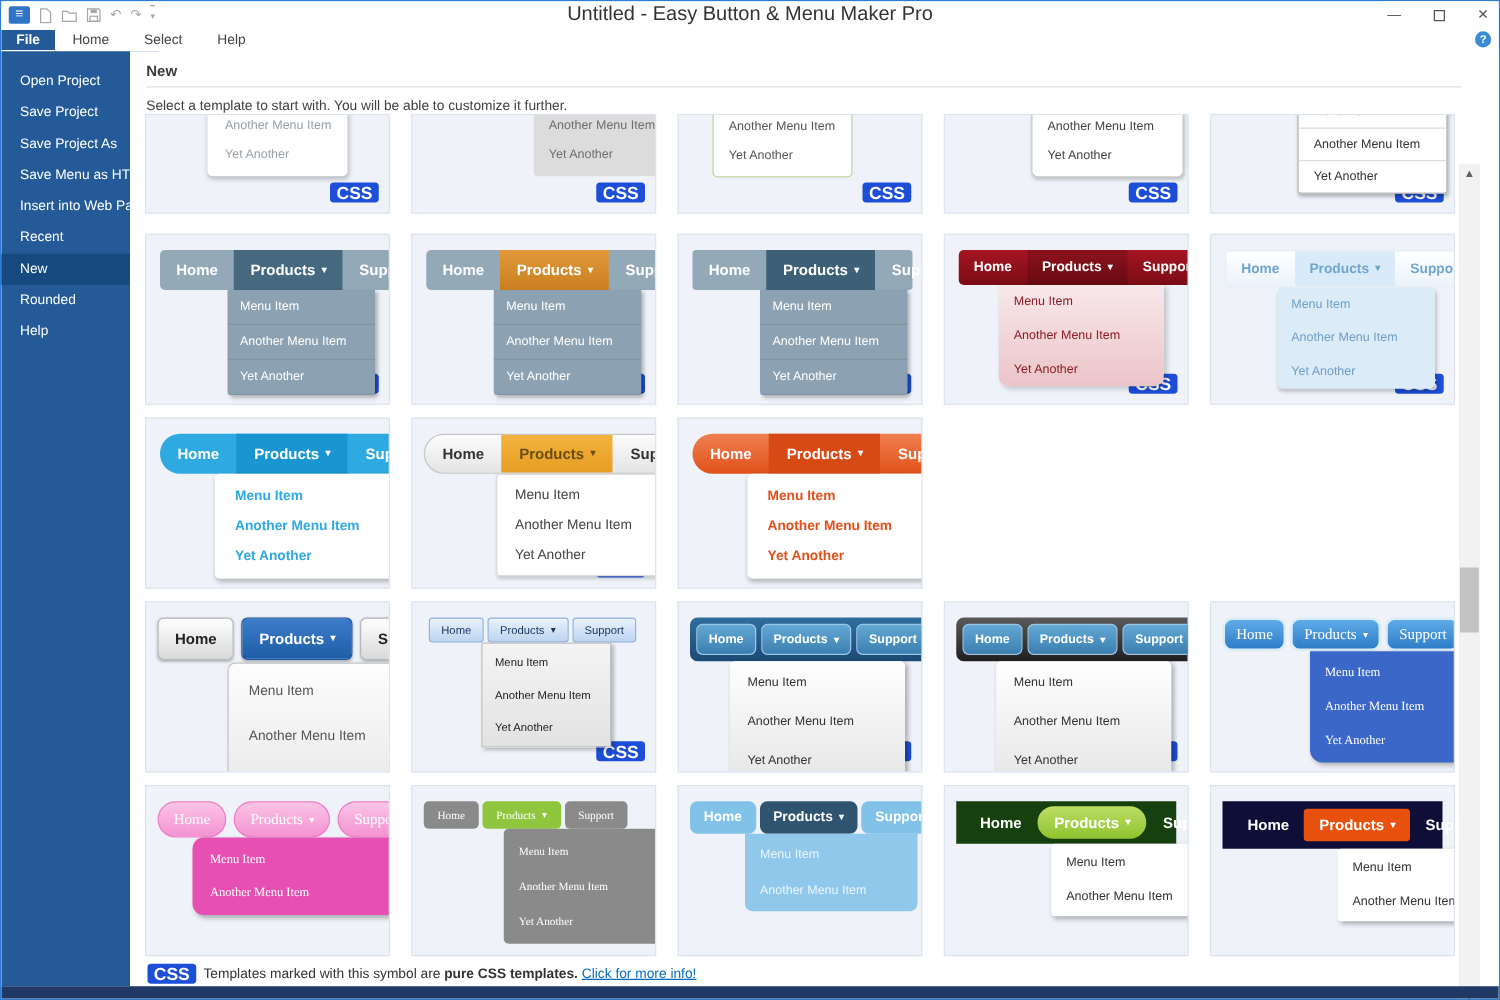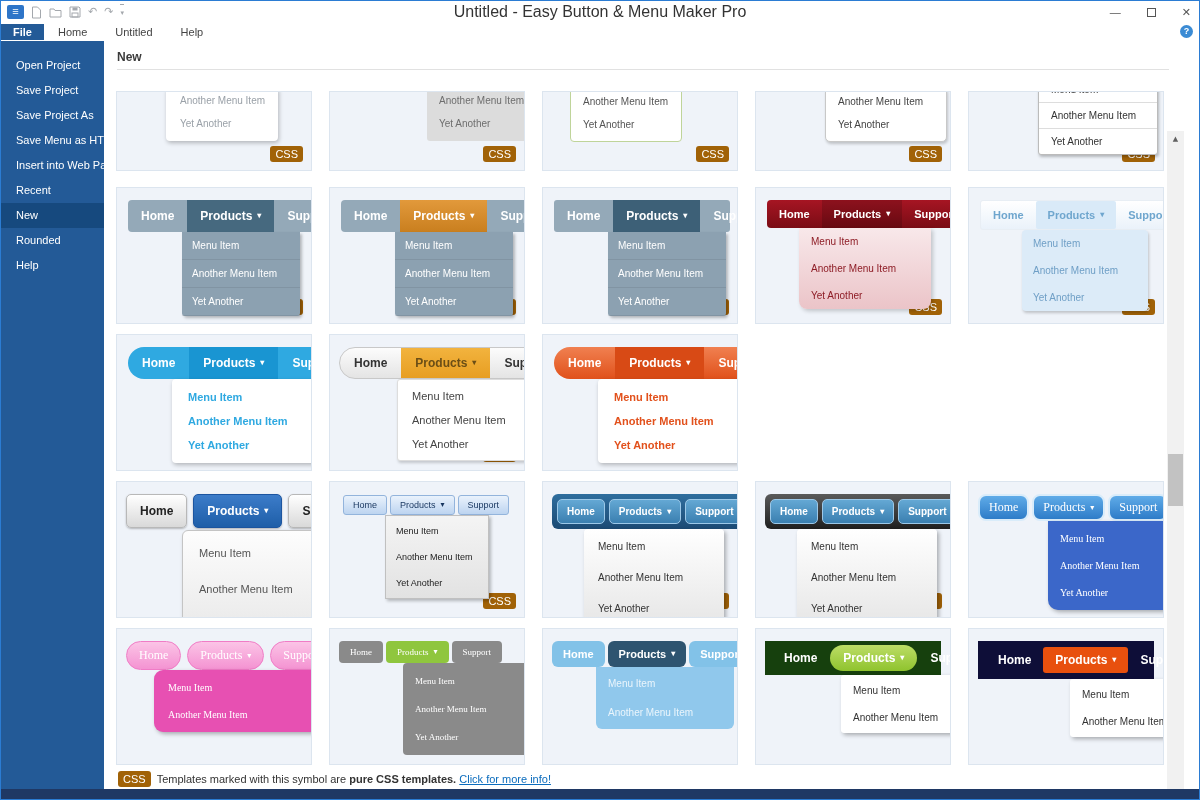--- a/index.html
+++ b/index.html
@@ -37,21 +37,21 @@
   
   .scrollbar{position:absolute;right:15px;top:90px;width:17px;height:675px;background:#F1F1F1}
   .scr-arrow{height:17px;text-align:center;font-size:7px;line-height:17px;color:#606060;font-family:"DejaVu Sans",sans-serif}
   .scr-down{position:absolute;bottom:0;left:0;right:0}
   .scr-thumb{position:absolute;left:1px;right:1px;top:323px;height:52px;background:#C2C2C2}
   
   .trow{display:flex;gap:17px;margin:0 0 10px 12px}
   .trow1{margin-bottom:16px}
   .tcard{position:relative;width:196px;height:137px;background:#EFF3F9;border:1px solid #DCE5EF;overflow:hidden;padding:12px 9px;cursor:pointer}
   .trow1 .tcard{height:80px;padding-top:0}
-  .cssb{position:absolute;right:8px;bottom:8px;background:#a16207;color:#fff;font-weight:normal;font-size:11px;padding:2px 5px;border-radius:3px;line-height:12px}
+  .cssb{position:absolute;right:8px;bottom:8px;background:#1d4ed8;color:#fff;font-weight:bold;font-size:14px;padding:2px 5px;border-radius:3px;line-height:12px}
   .footnote .cssb{position:static}
   .mbar{display:inline-flex;align-items:stretch}
   .btn{display:inline-flex;align-items:center;white-space:nowrap}
   .arrow{font-size:8px;margin-left:5px;line-height:1}
   .dropdown{position:relative;z-index:2}
   .ditem{white-space:nowrap}
   
   .r1a .dropdown{margin:-5px 0 0 40px;width:112px;background:#fff;border-radius:4px;box-shadow:1px 2px 4px rgba(0,0,0,.25);padding:2px 0 6px}
   .r1a .ditem{color:#9AA1A8;font-size:10px;padding:6px 14px}
   .r1b .dropdown{margin:-5px 0 0 88px;width:122px;background:#DCDCDC;border-radius:3px;padding:2px 0 6px}
@@ -176,41 +176,42 @@
     <span class="winbtn">—</span>
     <span class="winbtn maxbox"></span>
     <span class="winbtn">✕</span>
   </div>
 </div>
 
 <div class="tabrow">
   <div id="tabs" style="display:flex">
       <div class="rtab active">File</div>
       <div class="rtab">Home</div>
-      <div class="rtab">Untitled</div>
+      <div class="rtab">Select</div>
       <div class="rtab">Help</div>
     </div>
   <span class="helpcircle">?</span>
 </div>
 
 <div class="backstage">
   <div class="sidebar" id="sidebar">
       <div class="sb-item">Open Project</div>
       <div class="sb-item">Save Project</div>
       <div class="sb-item">Save Project As</div>
       <div class="sb-item">Save Menu as HTML</div>
       <div class="sb-item">Insert into Web Page</div>
       <div class="sb-item">Recent</div>
       <div class="sb-item active">New</div>
       <div class="sb-item">Rounded</div>
       <div class="sb-item">Help</div>
     </div>
   <div class="content">
     <div class="pagehead">
       <div class="page-title">New</div>
+      <div class="subtitle">Select a template to start with. You will be able to customize it further.</div>
     </div>
     <div class="viewport" id="viewport">
         <div class="trow trow1">
           <div class="tcard r1a partial">
             <div class="dropdown">
               <div class="ditem">Another Menu Item</div>
               <div class="ditem">Yet Another</div>
             </div>
             <span class="cssb">CSS</span>
           </div>

